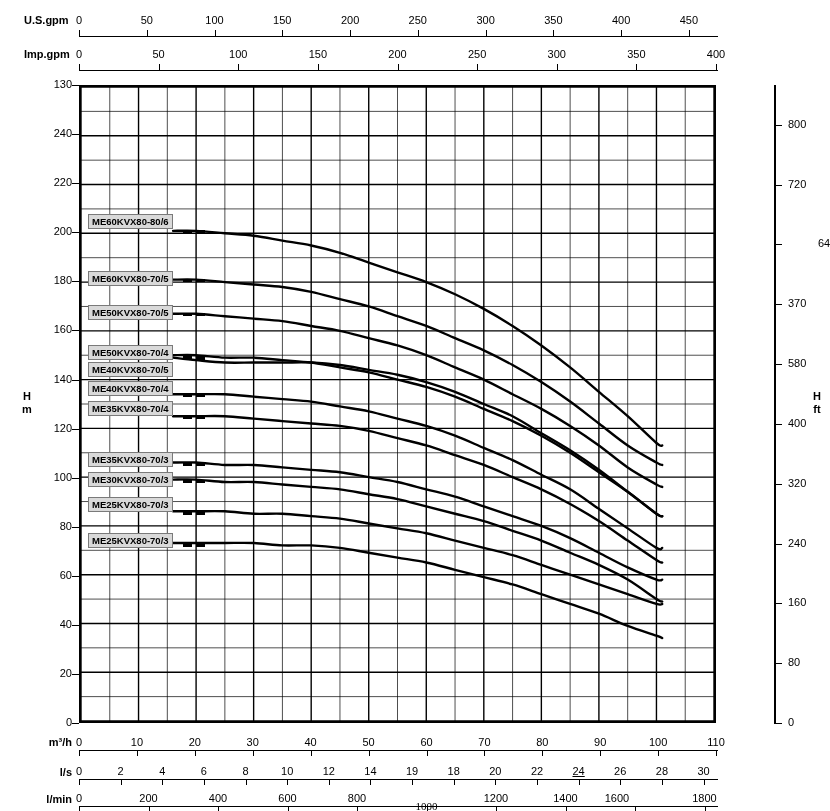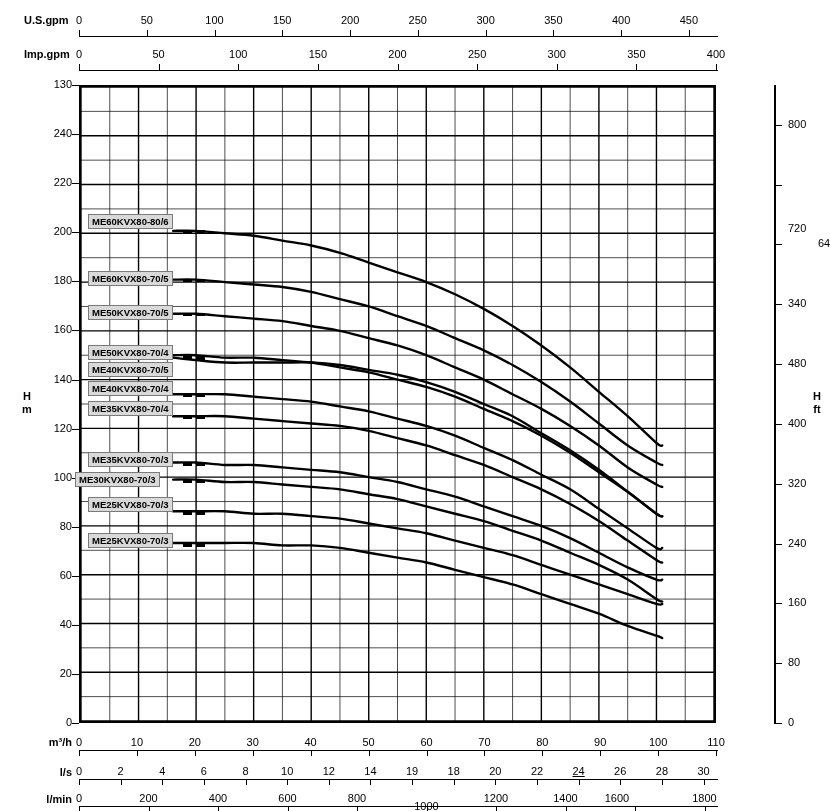--- a/index.html
+++ b/index.html
@@ -194,27 +194,27 @@
       <div class="tick-label-l" style="left:788px;top:656.2px;width:36px;">80</div>
       <div style="position:absolute;left:774px;top:663.2px;width:8px;height:1px;background:#000;"></div>
       <div class="tick-label-l" style="left:788px;top:596.3px;width:36px;">160</div>
       <div style="position:absolute;left:774px;top:603.3px;width:8px;height:1px;background:#000;"></div>
       <div class="tick-label-l" style="left:788px;top:536.5px;width:36px;">240</div>
       <div style="position:absolute;left:774px;top:543.5px;width:8px;height:1px;background:#000;"></div>
       <div class="tick-label-l" style="left:788px;top:476.7px;width:36px;">320</div>
       <div style="position:absolute;left:774px;top:483.7px;width:8px;height:1px;background:#000;"></div>
       <div class="tick-label-l" style="left:788px;top:416.8px;width:36px;">400</div>
       <div style="position:absolute;left:774px;top:423.8px;width:8px;height:1px;background:#000;"></div>
-      <div class="tick-label-l" style="left:788px;top:357.0px;width:36px;">480</div>
+      <div class="tick-label-l" style="left:788px;top:357.0px;width:36px;">580</div>
       <div style="position:absolute;left:774px;top:364.0px;width:8px;height:1px;background:#000;"></div>
-      <div class="tick-label-l" style="left:788px;top:297.1px;width:36px;">340</div>
+      <div class="tick-label-l" style="left:788px;top:297.1px;width:36px;">370</div>
       <div style="position:absolute;left:774px;top:304.1px;width:8px;height:1px;background:#000;"></div>
       <div class="tick-label-l" style="left:788px;top:237.3px;width:36px;margin-left:30px;">640</div>
       <div style="position:absolute;left:774px;top:244.3px;width:8px;height:1px;background:#000;"></div>
-      <div class="tick-label-l" style="left:788px;top:177.5px;width:36px;margin-top:44px;">720</div>
+      <div class="tick-label-l" style="left:788px;top:177.5px;width:36px;">720</div>
       <div style="position:absolute;left:774px;top:184.5px;width:8px;height:1px;background:#000;"></div>
       <div class="tick-label-l" style="left:788px;top:117.6px;width:36px;">800</div>
       <div style="position:absolute;left:774px;top:124.6px;width:8px;height:1px;background:#000;"></div>
       <div style="position:absolute;left:774px;top:85px;width:2px;height:638px;background:#000;"></div>
     </div>
   <div id="calloutLayer">
       <div class="callout" style="left:88px;top:214.4px;">ME60KVX80-80/6</div>
       <div class="dashmark" style="left:183px;top:229.8px;width:9px;"></div>
       <div class="dashmark" style="left:196px;top:229.8px;width:9px;"></div>
       <div class="callout" style="left:88px;top:270.9px;">ME60KVX80-70/5</div>
@@ -231,21 +231,21 @@
       <div class="dashmark" style="left:196px;top:357.4px;width:9px;"></div>
       <div class="callout" style="left:88px;top:381.3px;">ME40KVX80-70/4</div>
       <div class="dashmark" style="left:183px;top:394.2px;width:9px;"></div>
       <div class="dashmark" style="left:196px;top:394.2px;width:9px;"></div>
       <div class="callout" style="left:88px;top:400.9px;">ME35KVX80-70/4</div>
       <div class="dashmark" style="left:183px;top:416.3px;width:9px;"></div>
       <div class="dashmark" style="left:196px;top:416.3px;width:9px;"></div>
       <div class="callout" style="left:88px;top:452.4px;">ME35KVX80-70/3</div>
       <div class="dashmark" style="left:183px;top:462.9px;width:9px;"></div>
       <div class="dashmark" style="left:196px;top:462.9px;width:9px;"></div>
-      <div class="callout" style="left:75px;top:472.1px;">ME30KVX80-70/3</div>
+      <div class="callout" style="left:88px;top:472.1px;">ME30KVX80-70/3</div>
       <div class="dashmark" style="left:183px;top:480.1px;width:9px;"></div>
       <div class="dashmark" style="left:196px;top:480.1px;width:9px;"></div>
       <div class="callout" style="left:88px;top:496.6px;">ME25KVX80-70/3</div>
       <div class="dashmark" style="left:183px;top:512.0px;width:9px;"></div>
       <div class="dashmark" style="left:196px;top:512.0px;width:9px;"></div>
       <div class="callout" style="left:88px;top:533.4px;">ME25KVX80-70/3</div>
       <div class="dashmark" style="left:183px;top:543.9px;width:9px;"></div>
       <div class="dashmark" style="left:196px;top:543.9px;width:9px;"></div>
     </div>
 
@@ -320,21 +320,21 @@
       <div class="tick-label" style="left:57.0px;top:792px;width:44px;">0</div>
       <div class="bot-tick" style="left:148.5px;top:806px;height:6px;"></div>
       <div class="tick-label" style="left:126.5px;top:792px;width:44px;">200</div>
       <div class="bot-tick" style="left:218.0px;top:806px;height:6px;"></div>
       <div class="tick-label" style="left:196.0px;top:792px;width:44px;">400</div>
       <div class="bot-tick" style="left:287.5px;top:806px;height:6px;"></div>
       <div class="tick-label" style="left:265.5px;top:792px;width:44px;">600</div>
       <div class="bot-tick" style="left:357.0px;top:806px;height:6px;"></div>
       <div class="tick-label" style="left:335.0px;top:792px;width:44px;">800</div>
       <div class="bot-tick" style="left:426.5px;top:806px;height:6px;"></div>
-      <div class="tick-label" style="left:404.5px;top:800px;width:44px;">1000</div>
+      <div class="tick-label" style="left:404.5px;top:800px;width:44px;font-family:Liberation Serif, serif;">1000</div>
       <div class="bot-tick" style="left:496.0px;top:806px;height:6px;"></div>
       <div class="tick-label" style="left:474.0px;top:792px;width:44px;">1200</div>
       <div class="bot-tick" style="left:565.5px;top:806px;height:6px;"></div>
       <div class="tick-label" style="left:543.5px;top:792px;width:44px;">1400</div>
       <div class="bot-tick" style="left:635.0px;top:806px;height:6px;"></div>
       <div class="tick-label" style="left:595px;top:792px;width:44px;">1600</div>
       <div class="bot-tick" style="left:704.5px;top:806px;height:6px;"></div>
       <div class="tick-label" style="left:682.5px;top:792px;width:44px;">1800</div>
     </div>
 

